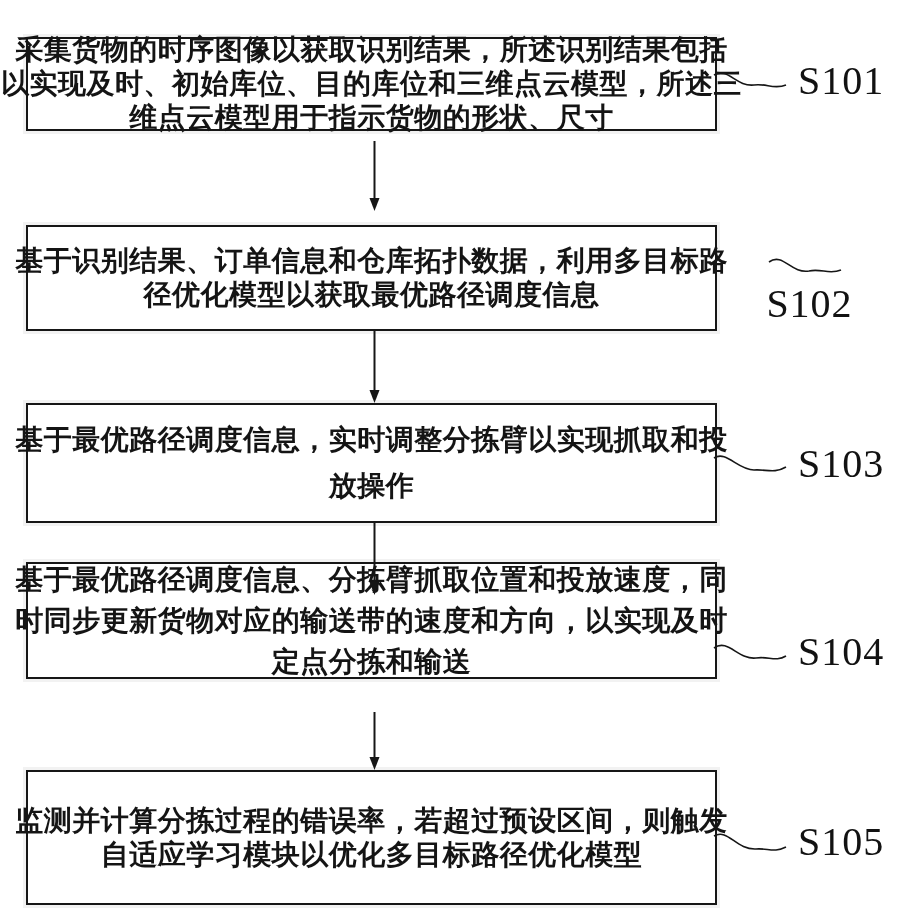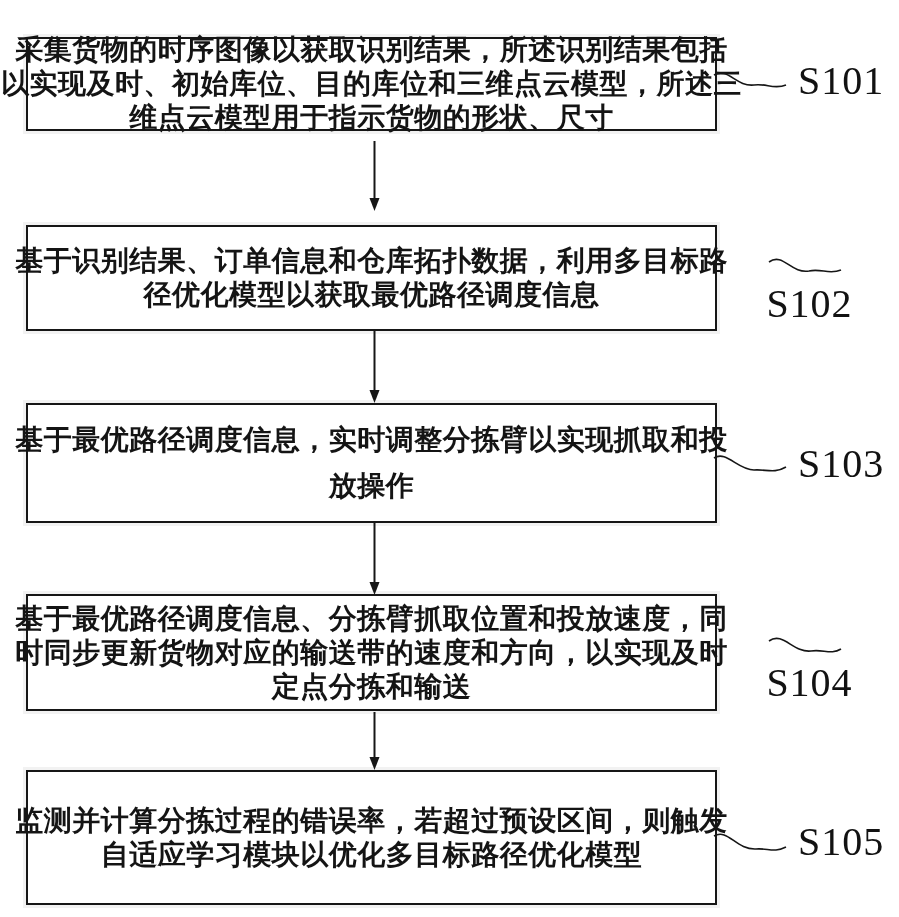--- a/index.html
+++ b/index.html
@@ -77,21 +77,21 @@
   <div class="flow-box" style="top:213px; height:106px;margin-top:12px;">
     <div class="line">基于识别结果、订单信息和仓库拓扑数据，利用多目标路</div>
     <div class="line">径优化模型以获取最优路径调度信息</div>
   </div>
 
   <div class="flow-box" style="top:403px; height:120px;gap:12px;">
     <div class="line">基于最优路径调度信息，实时调整分拣臂以实现抓取和投</div>
     <div class="line">放操作</div>
   </div>
 
-  <div class="flow-box" style="top:594px; height:117px;">
+  <div class="flow-box" style="top:562px; height:117px;gap:7px;">
     <div class="line">基于最优路径调度信息、分拣臂抓取位置和投放速度，同</div>
     <div class="line">时同步更新货物对应的输送带的速度和方向，以实现及时</div>
     <div class="line">定点分拣和输送</div>
   </div>
 
   <div class="flow-box" style="top:770px; height:135px;">
     <div class="line">监测并计算分拣过程的错误率，若超过预设区间，则触发</div>
     <div class="line">自适应学习模块以优化多目标路径优化模型</div>
   </div>
 
@@ -126,21 +126,21 @@
     <span class="ref">S102</span>
   </div>
 
   <div class="label-row" style="top:441px;">
     <svg width="76" height="30" viewBox="0 0 76 30">
       <path d="M2,10 C14,2 26,22 42,22 C54,21 62,26 74,19" fill="none" stroke="#161616" stroke-width="1.6"></path>
     </svg>
     <span class="ref">S103</span>
   </div>
 
-  <div class="label-row" style="top:629px;flex-direction:column;">
+  <div class="label-row" style="top:629px;">
     <svg width="76" height="30" viewBox="0 0 76 30">
       <path d="M2,12 C16,2 26,24 44,22 C56,20 64,26 74,20" fill="none" stroke="#161616" stroke-width="1.6"></path>
     </svg>
     <span class="ref">S104</span>
   </div>
 
   <div class="label-row" style="top:819px;">
     <svg width="76" height="30" viewBox="0 0 76 30">
       <path d="M2,10 C16,2 24,24 44,23 C56,22 62,27 74,21" fill="none" stroke="#161616" stroke-width="1.6"></path>
     </svg>

